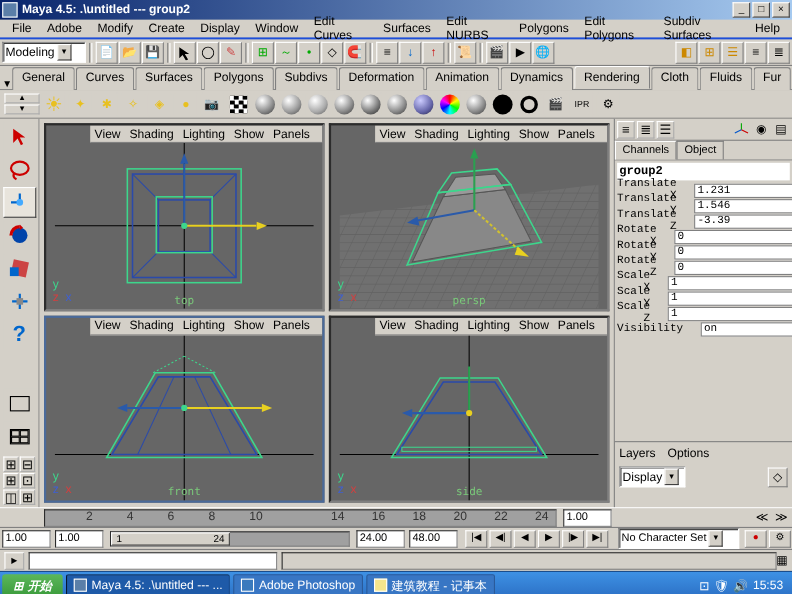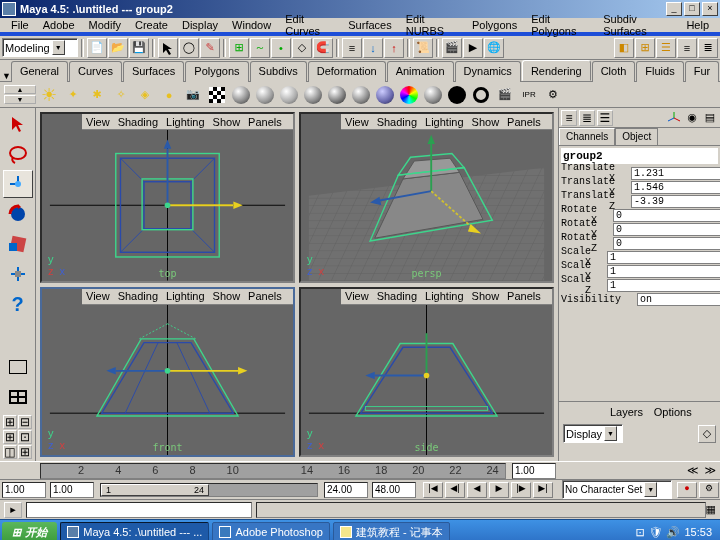--- a/index.html
+++ b/index.html
@@ -1,21 +1,21 @@
 <!DOCTYPE html>
 <html><head>
 <meta charset="utf-8">
 <style>
 * { margin: 0; padding: 0; box-sizing: border-box; font-family: "MS Sans Serif", Tahoma, sans-serif; font-size: 11px; }
 body { background: #d4d0c8; width: 720px; height: 540px; overflow: hidden; }
 .titlebar { height: 18px; background: linear-gradient(to right,#08246b,#a6caf0); color:#fff; display:flex; align-items:center; padding:0 2px; }
 .titlebar .ticon { width:14px; height:14px; background:#5b7fa8; margin-right:4px; border:1px solid #fff;}
 .titlebar .ttxt { flex:1; font-weight:bold; }
 .winbtn { width:16px;height:14px;background:#d4d0c8;border:1px solid #fff;border-right-color:#404040;border-bottom-color:#404040;margin-left:2px;text-align:center;line-height:11px;font-size:9px;font-family:Marlett,Arial;color:#000;}
-.menubar { height:18px; background:#d4d0c8; display:flex; align-items:center; padding:0 4px; border-bottom:4px solid #1d4ed8;}
+.menubar { height:18px; background:#d4d0c8; display:flex; align-items:center; padding:0 4px; border-bottom:2px solid #1d4ed8;}
 .menubar span { padding:2px 7px; cursor:default;}
 .toolbar { background:#d4d0c8; display:flex; align-items:center; padding:2px; border-bottom:1px solid #808080; height:24px; gap:1px;}
 .dropdown { height:19px; background:#fff; border:1px solid #808080; border-right-color:#fff;border-bottom-color:#fff; box-shadow:inset 1px 1px 0 #404040; display:inline-flex; align-items:center; padding:0 2px;}
 .dropdown .dbtn{width:13px;height:15px;background:#d4d0c8;border:1px solid #fff;border-right-color:#404040;border-bottom-color:#404040;margin-left:2px;font-size:7px;text-align:center;line-height:13px;}
 .tbtn { width:20px;height:20px;border:1px solid #d4d0c8;display:flex;align-items:center;justify-content:center;font-size:12px;}
 .tbtn.raised{border:1px solid #fff;border-right-color:#808080;border-bottom-color:#808080;}
 .sep{width:3px;height:18px;border-left:1px solid #808080;border-right:1px solid #fff;margin:0 2px;}
 .tabbar{height:22px;background:#d4d0c8;display:flex;align-items:flex-end;padding:0 2px;border-bottom:1px solid #808080;}
 .tab{padding:3px 8px;border:1px solid #808080;border-bottom:none;background:#d4d0c8;margin-right:1px;border-top-left-radius:3px;border-top-right-radius:3px;position:relative;top:1px;}
 .tab.active{background:#d4d0c8;border-top:1px solid #fff;border-left:1px solid #fff;top:0;padding-top:4px;z-index:2;border-bottom:1px solid #d4d0c8;}
@@ -37,21 +37,21 @@
 .chtoolbar{height:20px;display:flex;align-items:center;padding:2px;gap:2px;border-bottom:1px solid #808080;}
 .chtabs{height:18px;display:flex;border-bottom:1px solid #808080;}
 .chtabs .ct{padding:2px 6px;border:1px solid #808080;border-bottom:none;font-size:10px;}
 .chtabs .ct.active{background:#d4d0c8;border-top-color:#fff;border-left-color:#fff;}
 .chbody{flex:1;background:#d4d0c8;padding:2px;}
 .objname{font-family:"Courier New",monospace;font-weight:bold;padding:2px;background:#fff;margin-bottom:2px;}
 .chrow{display:flex;height:14px;align-items:center;}
 .chrow .lbl{width:80px;text-align:right;font-family:"Courier New",monospace;font-size:10px;padding-right:16px;}
 .chrow .val{flex:1;background:#fff;border:1px solid #808080;font-family:"Courier New",monospace;font-size:10px;padding:0 2px;height:13px;}
 .layerbox{height:60px;border-top:1px solid #808080;padding:2px;}
-.layerbox .lmenu{font-size:10px;padding:2px;margin-left:47px;}
+.layerbox .lmenu{font-size:10px;padding:2px;}
 .timebar{height:18px;background:#d4d0c8;border-top:1px solid #fff;display:flex;align-items:center;}
 .timeline{flex:1;height:16px;background:#a0a0a0;border:1px inset #808080;position:relative;overflow:hidden;font-family:monospace;font-size:9px;margin:0 4px;}
 .timeline .tick{position:absolute;top:0;color:#333;}
 .tfield{width:44px;height:16px;background:#fff;border:1px inset #808080;padding:0 2px;font-size:10px;margin:0 2px;}
 .playbar{height:20px;background:#d4d0c8;display:flex;align-items:center;border-top:1px solid #808080;}
 .playbar .pbtn{width:20px;height:16px;border:1px solid #fff;border-right-color:#808080;border-bottom-color:#808080;margin:0 1px;text-align:center;font-size:9px;}
 .rangebar{height:20px;background:#d4d0c8;display:flex;align-items:center;border-top:1px solid #808080;padding:0 4px;}
 .slider{flex:1;height:14px;background:#a0a0a0;border:1px inset #808080;position:relative;margin:0 4px;}
 .slider .thumb{position:absolute;height:12px;background:#d4d0c8;border:1px solid #fff;border-right-color:#404040;border-bottom-color:#404040;}
 .taskbar{height:25px;background:linear-gradient(#3e91e4,#2b6fc4);display:flex;align-items:center;padding:0 2px;border-top:1px solid #1a4d8c;}

